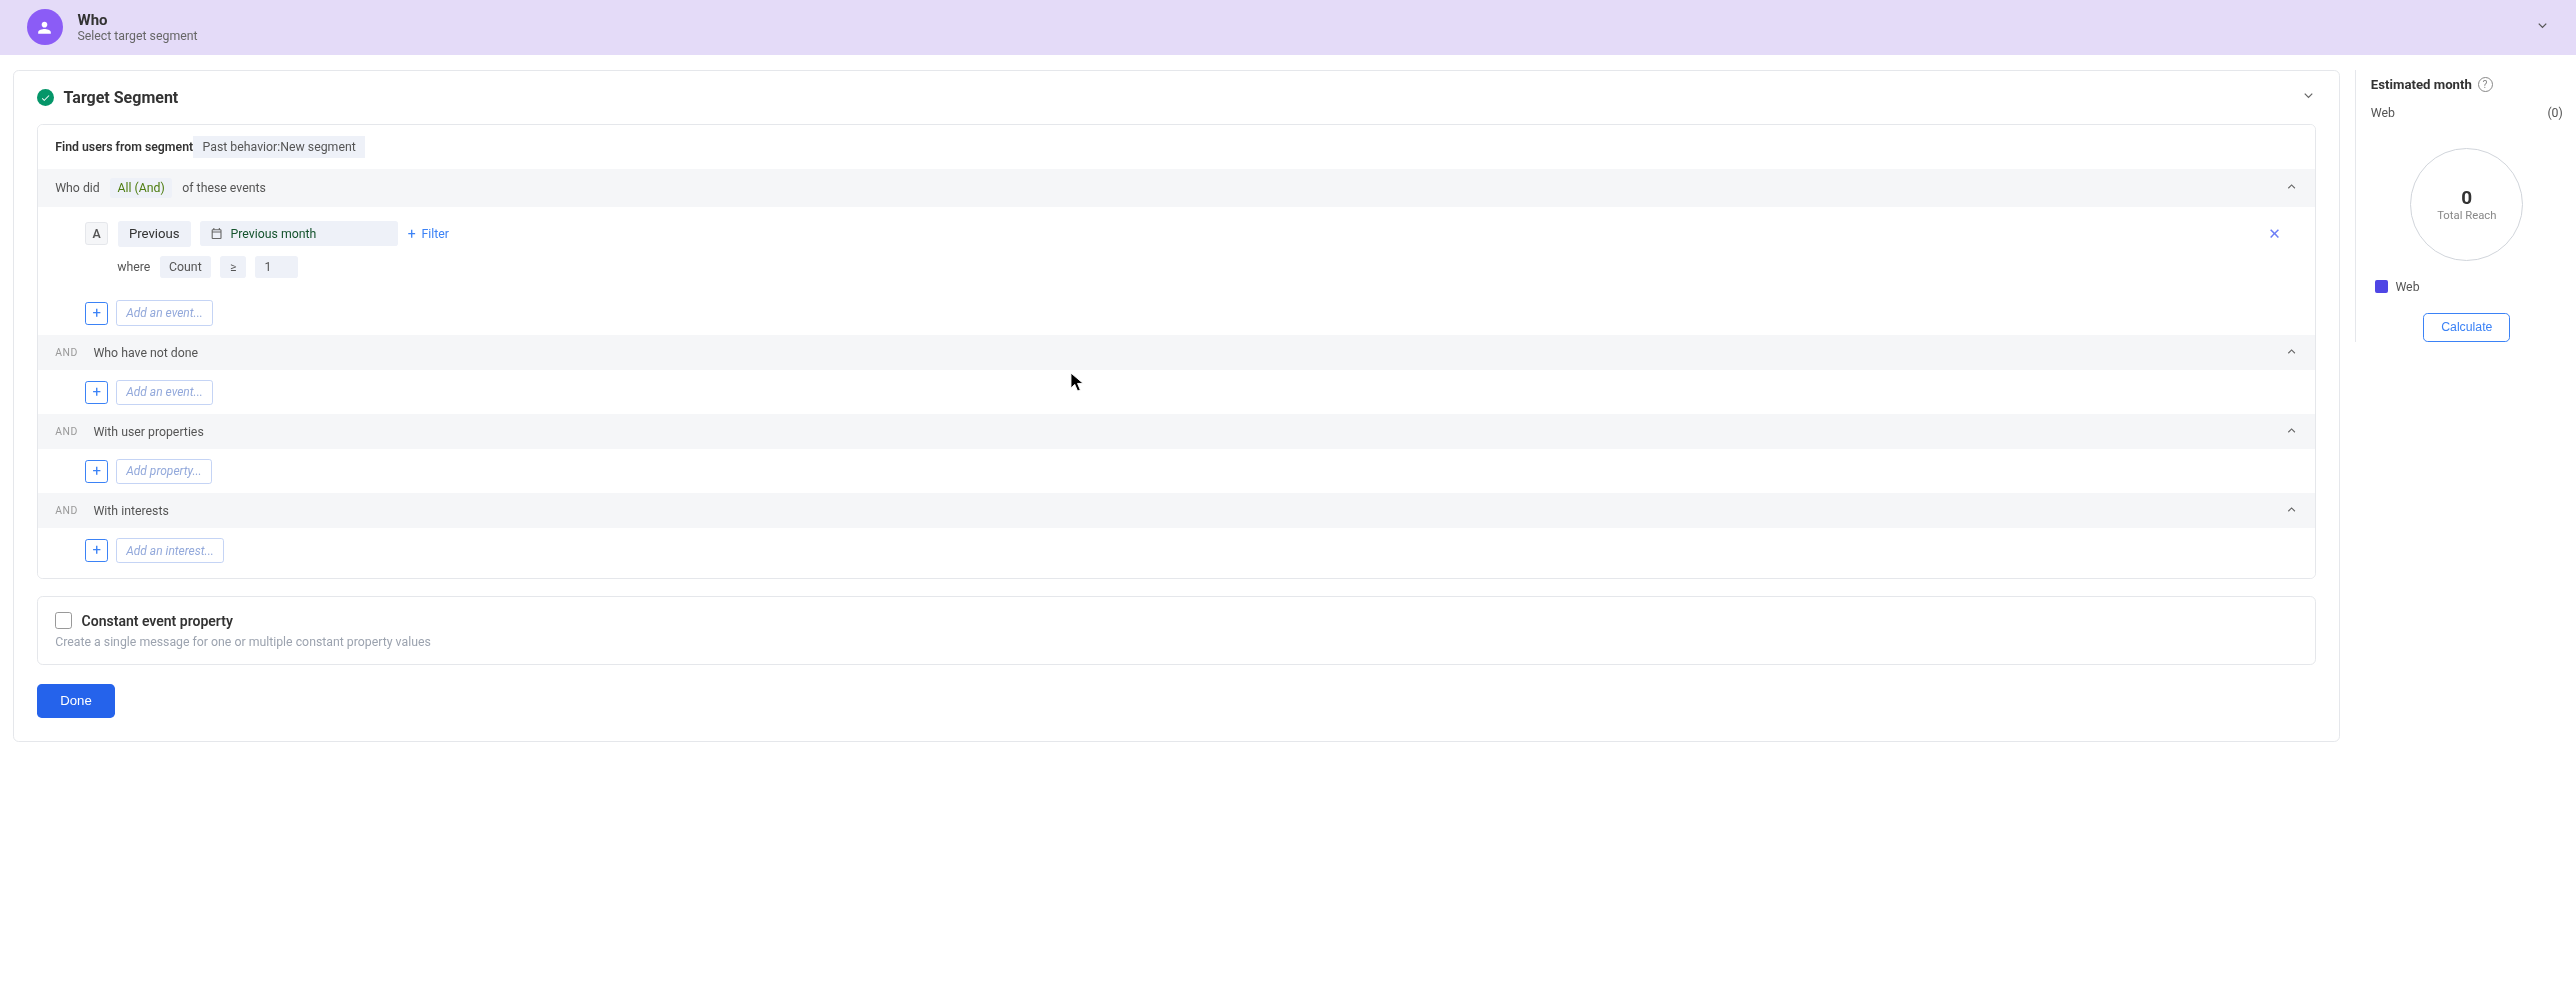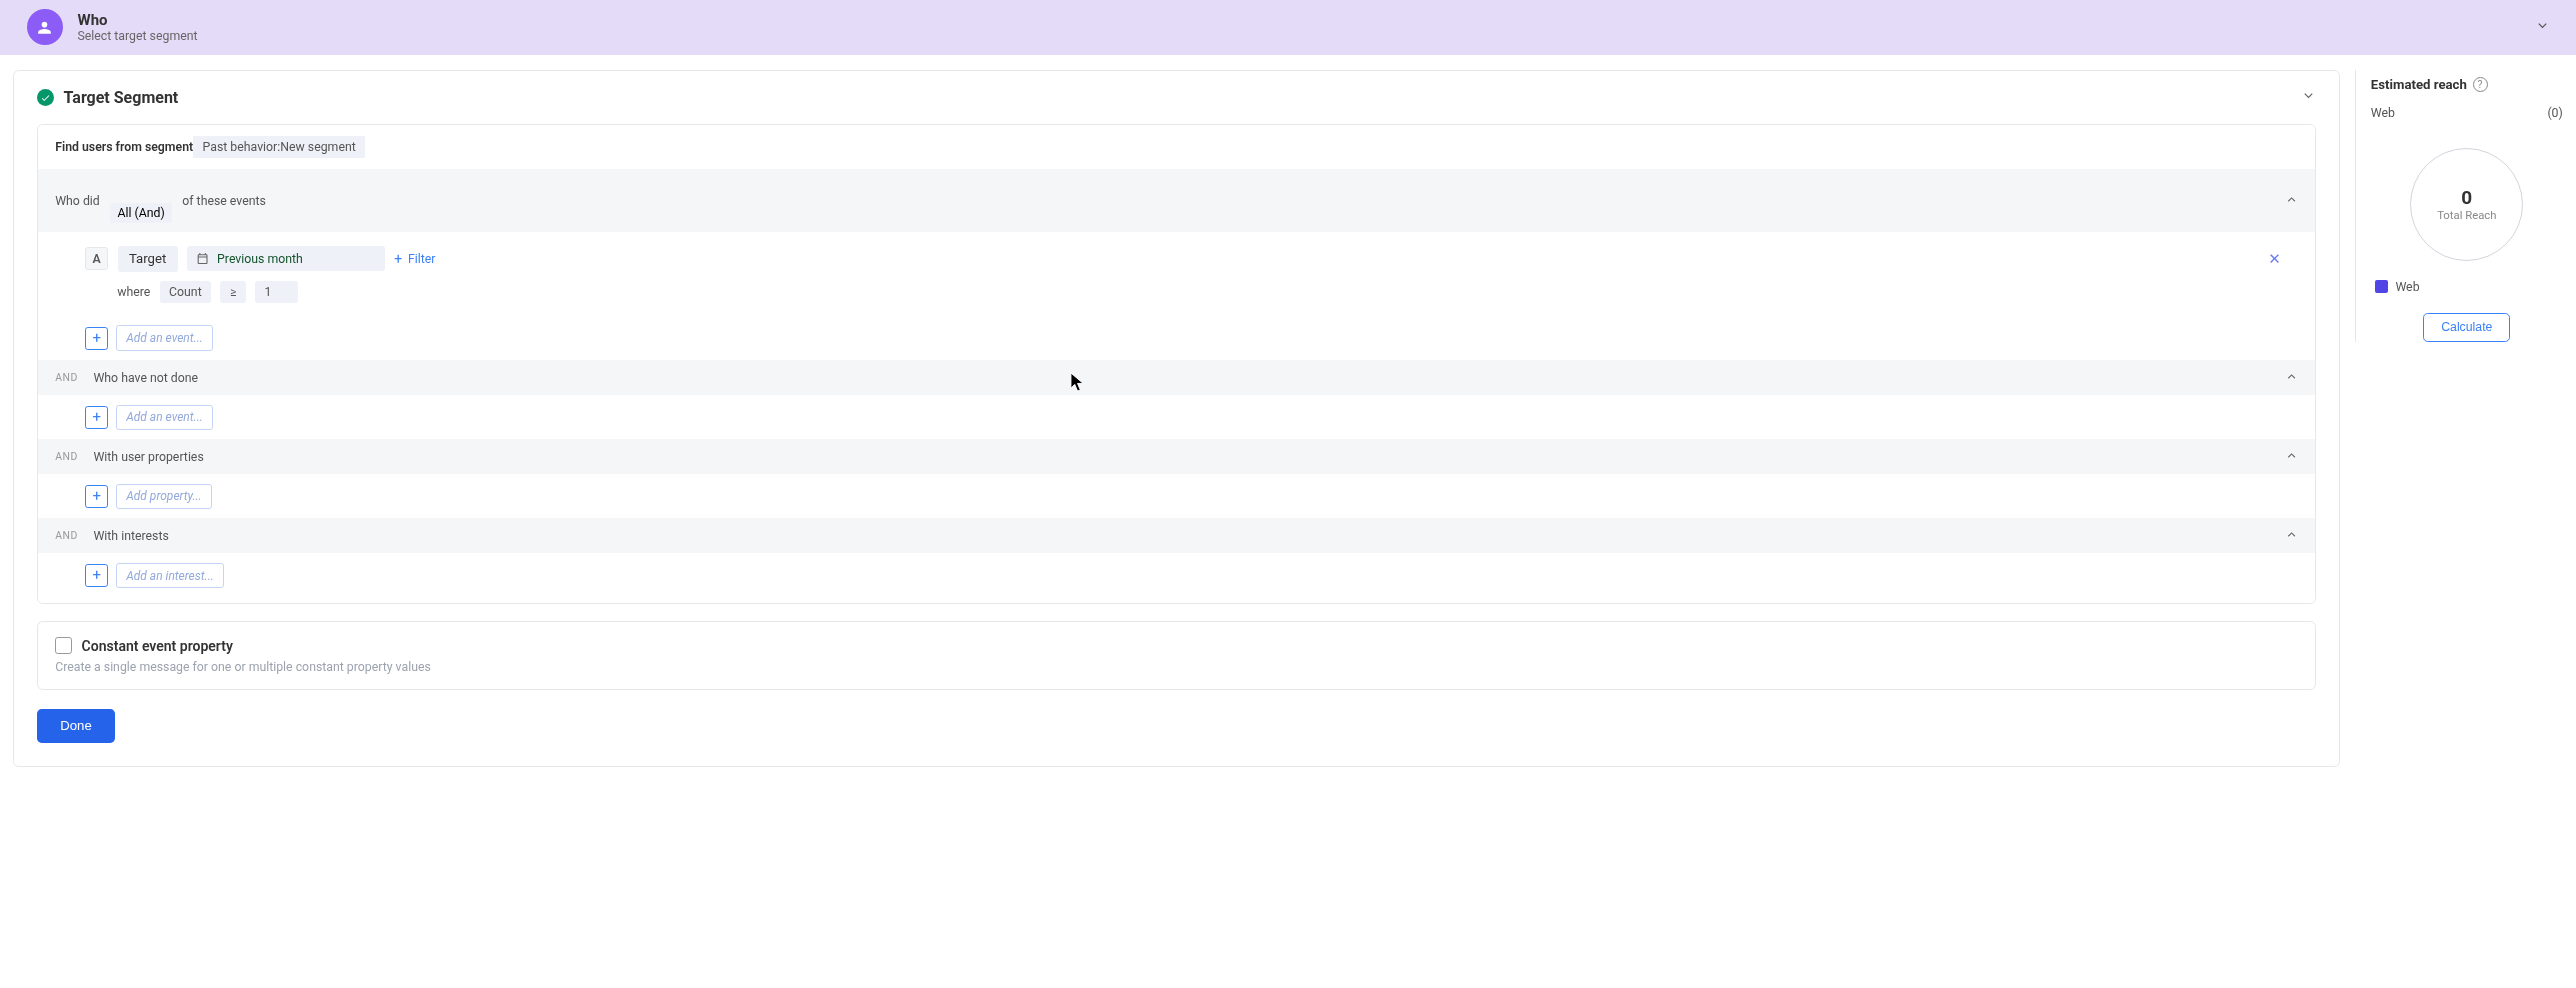--- a/index.html
+++ b/index.html
@@ -141,25 +141,24 @@
       flex-wrap: wrap;
     }
     .and-badge {
       font-size: 10.4px;
       color: #999;
       letter-spacing: 0.5px;
       margin-right: 5.7px;
     }
     .light-chip {
       background: #eef1f8;
-      color: #000000;
+      color: #4d7c0f;
       padding: 2.8px 7.6px;
       border-radius: 2.8px;
       font-size: 12.3px;
-      margin-top: 25px;
     }
     .event-block {
       padding: 13.2px 17px 13.2px 47px;
       background: #fff;
       position: relative;
     }
     .event-row1 {
       display: flex;
       align-items: center;
       gap: 9.4px;
@@ -403,21 +402,21 @@
             <span class="chevron">
               <svg width="13.2" height="13.2" viewBox="0 0 24 24" fill="none" stroke="currentColor" stroke-width="2">
                   <polyline points="18 15 12 9 6 15"></polyline>
                 </svg>
             </span>
           </div>
 
           <div class="event-block">
             <div class="event-row1">
               <span class="event-letter">A</span>
-              <span class="event-name">Target</span>
+              <span class="event-name">Previous</span>
               <span class="date-chip">
                 <svg width="13.2" height="13.2" viewBox="0 0 24 24">
                     <path d="M19 4h-1V2h-2v2H8V2H6v2H5a2 2 0 0 0-2 2v14a2 2 0 0 0 2 2h14a2 2 0 0 0 2-2V6a2 2 0 0 0-2-2zm0 16H5V10h14v10zm0-12H5V6h14v2z"></path>
                   </svg>
                 <span>Previous month</span>
               </span>
               <span class="filter-link">
                 <span class="plus-mini">+</span>
                 <span>Filter</span>
               </span>
@@ -496,21 +495,21 @@
         </div>
 
         
         <button class="done-btn">Done</button>
 
       </div>
     </div>
 
     <div class="right-col">
       <div class="reach-title-row">
-        <span class="reach-title">Estimated reach</span>
+        <span class="reach-title">Estimated month</span>
         <span class="help-icon">?</span>
       </div>
       <div class="web-row">
         <span>Web</span>
         <span>(0)</span>
       </div>
       <div class="reach-circle">
         <span class="reach-num">0</span>
         <span class="reach-label">Total Reach</span>
       </div>

